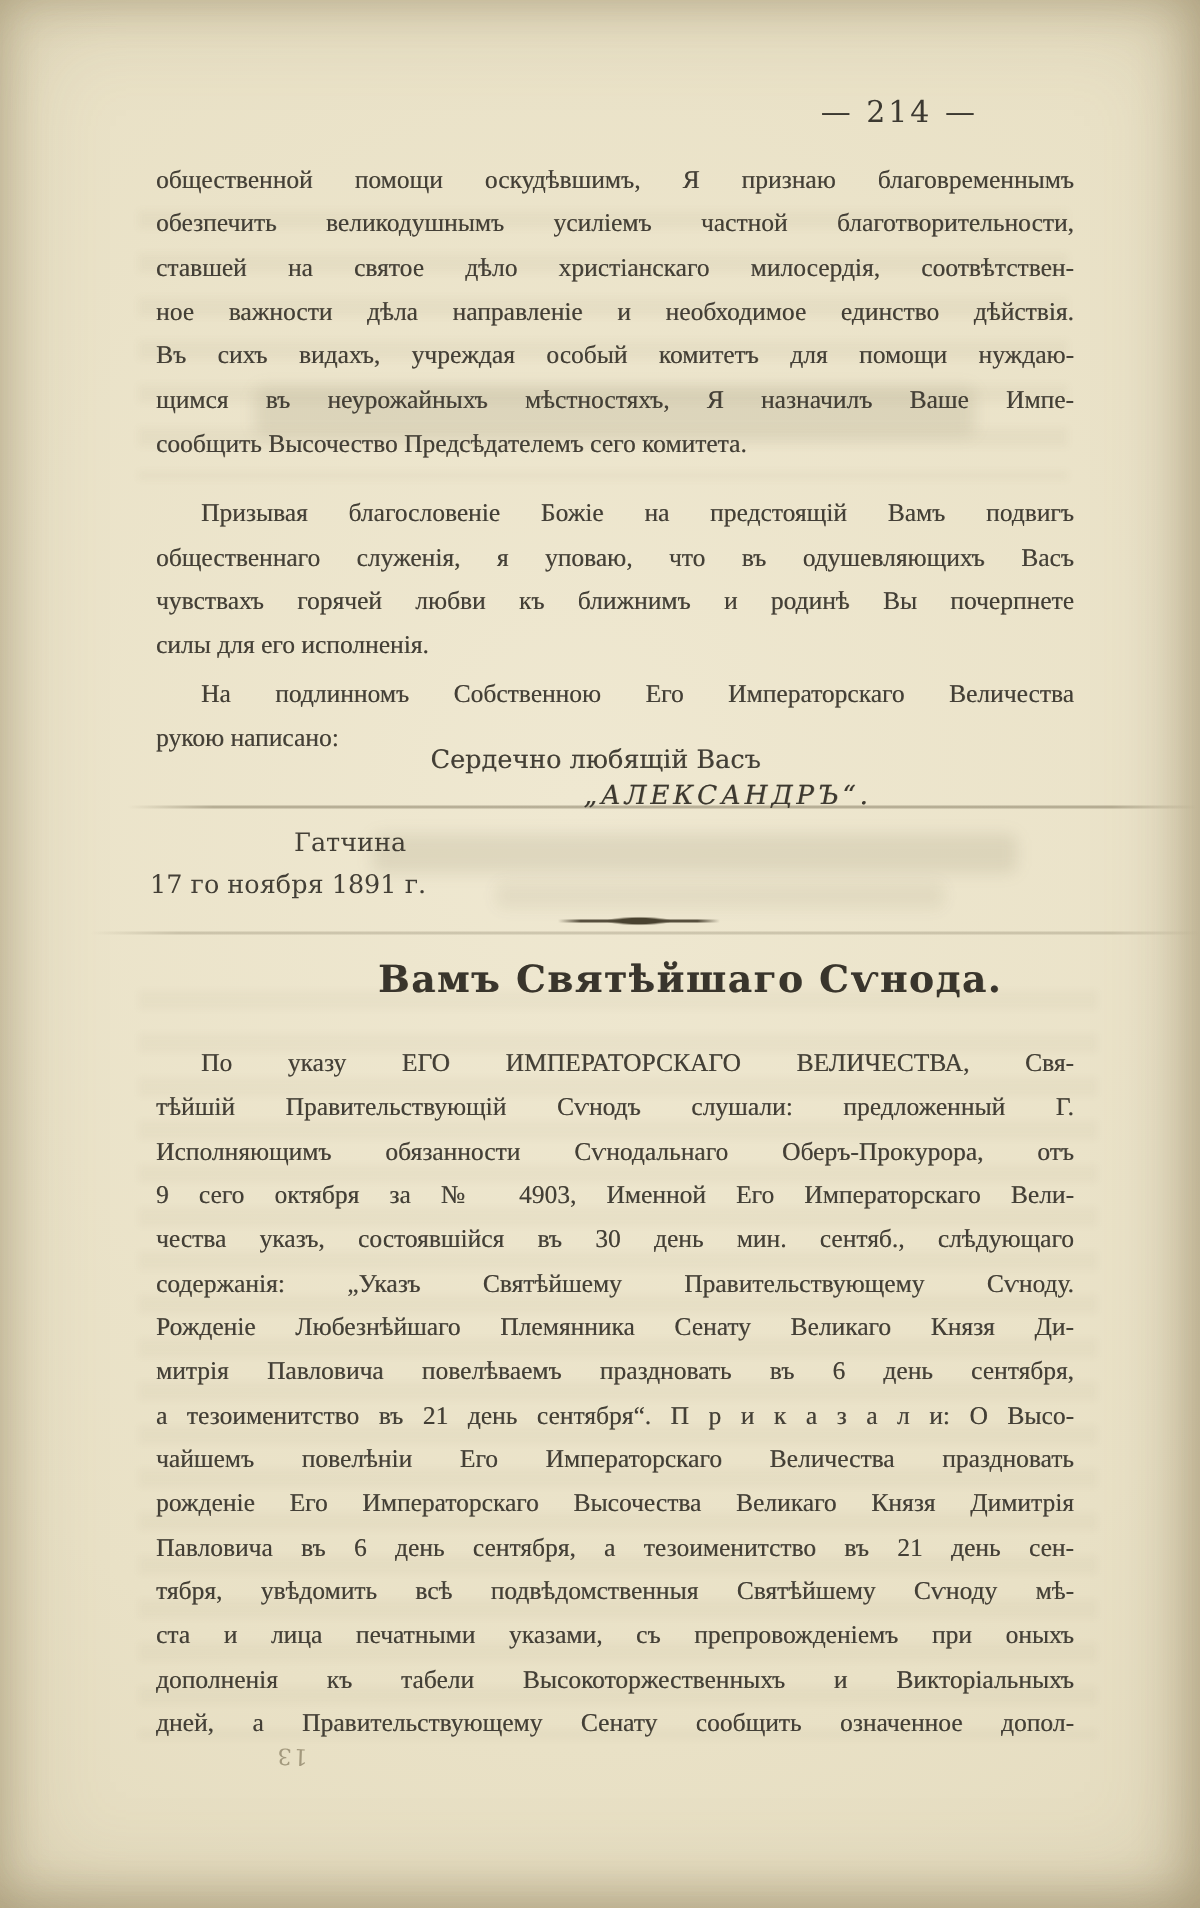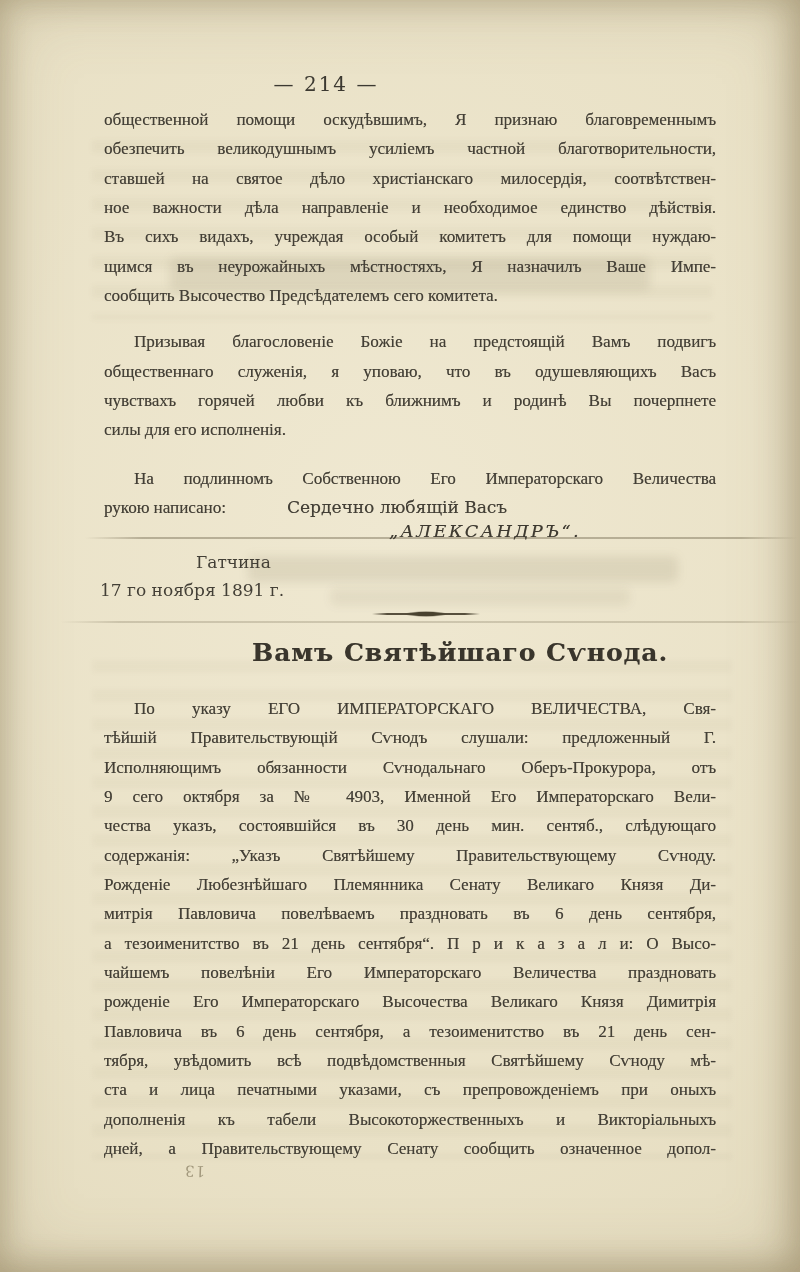--- a/index.html
+++ b/index.html
@@ -18,33 +18,33 @@
       inset 10px 0 26px rgba(130,115,78,.10);
     overflow:hidden;
   }
   
   .ghost-band{position:absolute;pointer-events:none;filter:blur(2.5px);
     background:repeating-linear-gradient(180deg, rgba(118,104,74,.085) 0 13px, rgba(118,104,74,0) 13px 29px);}
   .ghost-blob{position:absolute;pointer-events:none;border-radius:6px;filter:blur(5px);background:rgba(110,97,66,.12);}
   .ghost-rule{position:absolute;pointer-events:none;height:1.5px;background:linear-gradient(90deg,rgba(95,85,60,0),rgba(95,85,60,.38) 8%,rgba(95,85,60,.38) 92%,rgba(95,85,60,0));}
 
   .page-number{
-    position:absolute;top:72px;left:0;width:652px;
-    text-align:center;font-size:20px;letter-spacing:2px;color:#3c3931;
+    position:absolute;top:62px;left:0;width:652px;
+    text-align:right;font-size:20px;letter-spacing:2px;color:#3c3931;
   }
   .textblock{position:absolute;left:104px;width:612px;font-size:17px;font-family:Liberation Serif, serif;}
   .tline{height:29.35px;line-height:29.35px;white-space:nowrap;overflow:visible;
     text-shadow:.25px .25px .35px rgba(62,57,46,.55);}
   .tline.j{white-space:normal;text-align:justify;text-align-last:justify;}
   .tline.i{text-indent:30px;}
 
   #rescript-block{top:105px;}
   .para{margin:0;padding:0;}
   .para + .para{margin-top:17px;}
-  #rescript-p3{margin-top:19px;}
+  #rescript-p3{margin-top:3px;}
 
   .salutation{position:absolute;left:287px;top:497px;font-size:17px;text-shadow:.25px .25px .35px rgba(62,57,46,.5);}
   .signature{position:absolute;left:389px;top:521px;font-size:17.5px;font-style:italic;
     letter-spacing:2.5px;color:#3d3930;text-shadow:.3px .3px .4px rgba(60,55,44,.5);}
   .place{position:absolute;left:196px;top:552px;font-size:17px;}
   .dateline{position:absolute;left:100px;top:580px;font-size:17px;}
 
   .orn{position:absolute;left:372px;top:610px;width:108px;height:8px;}
   .orn::before{content:"";position:absolute;left:0;right:0;top:3.4px;height:1.4px;
     background:linear-gradient(90deg,rgba(87,79,61,0),#574f3d 14%,#574f3d 86%,rgba(87,79,61,0));}

